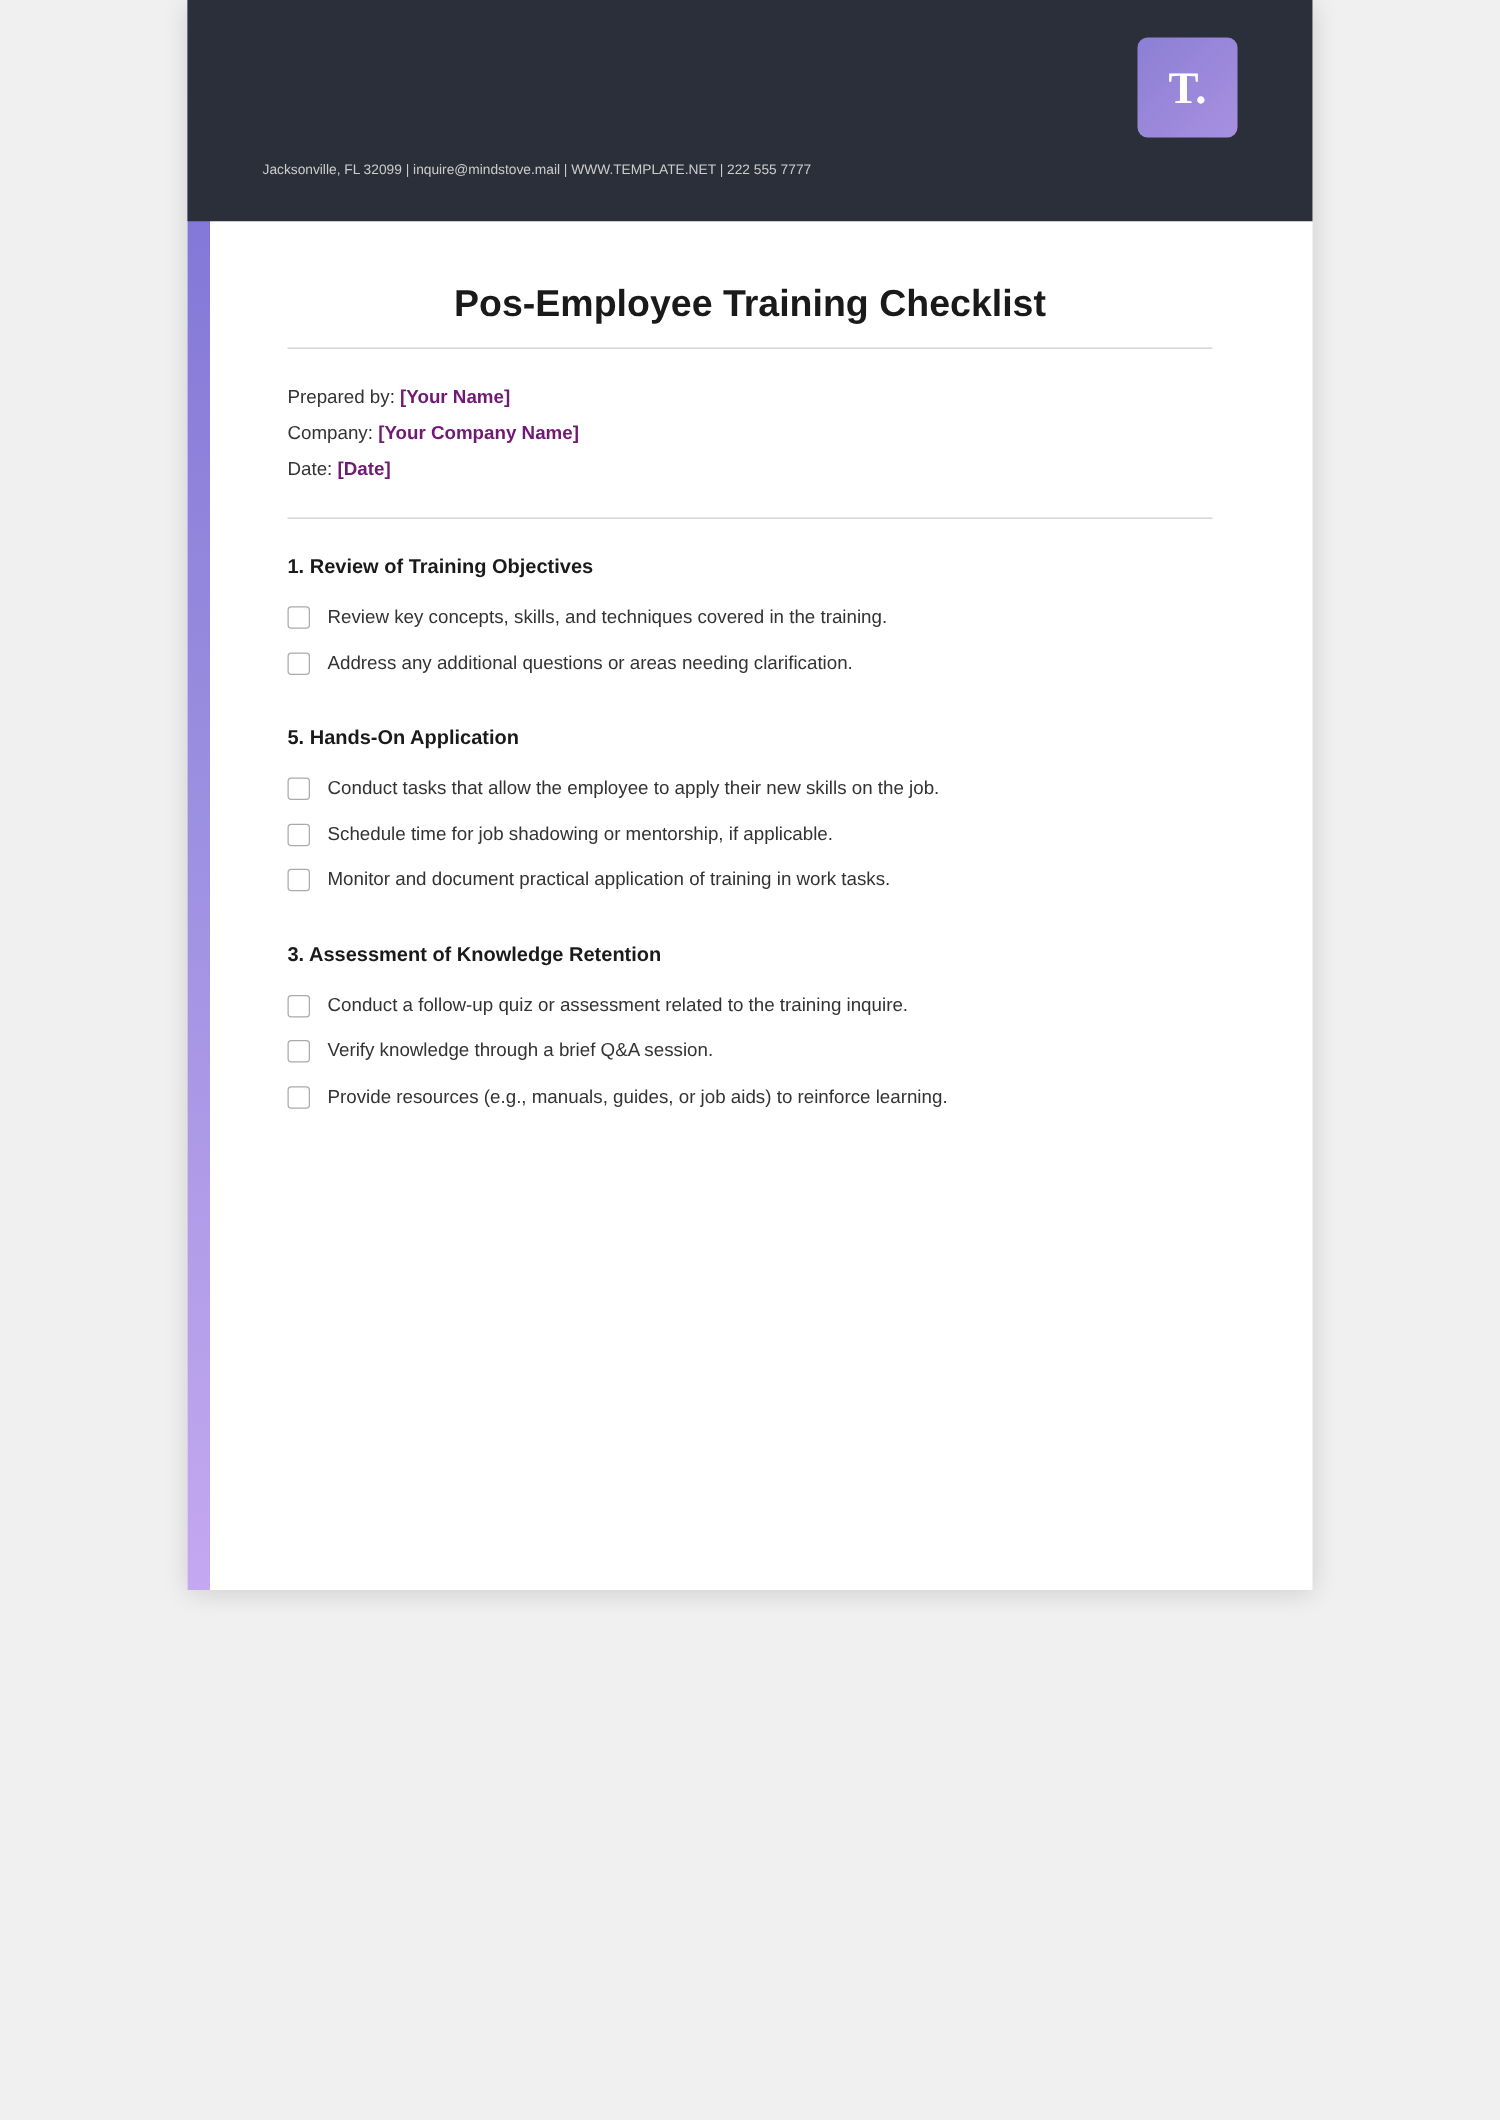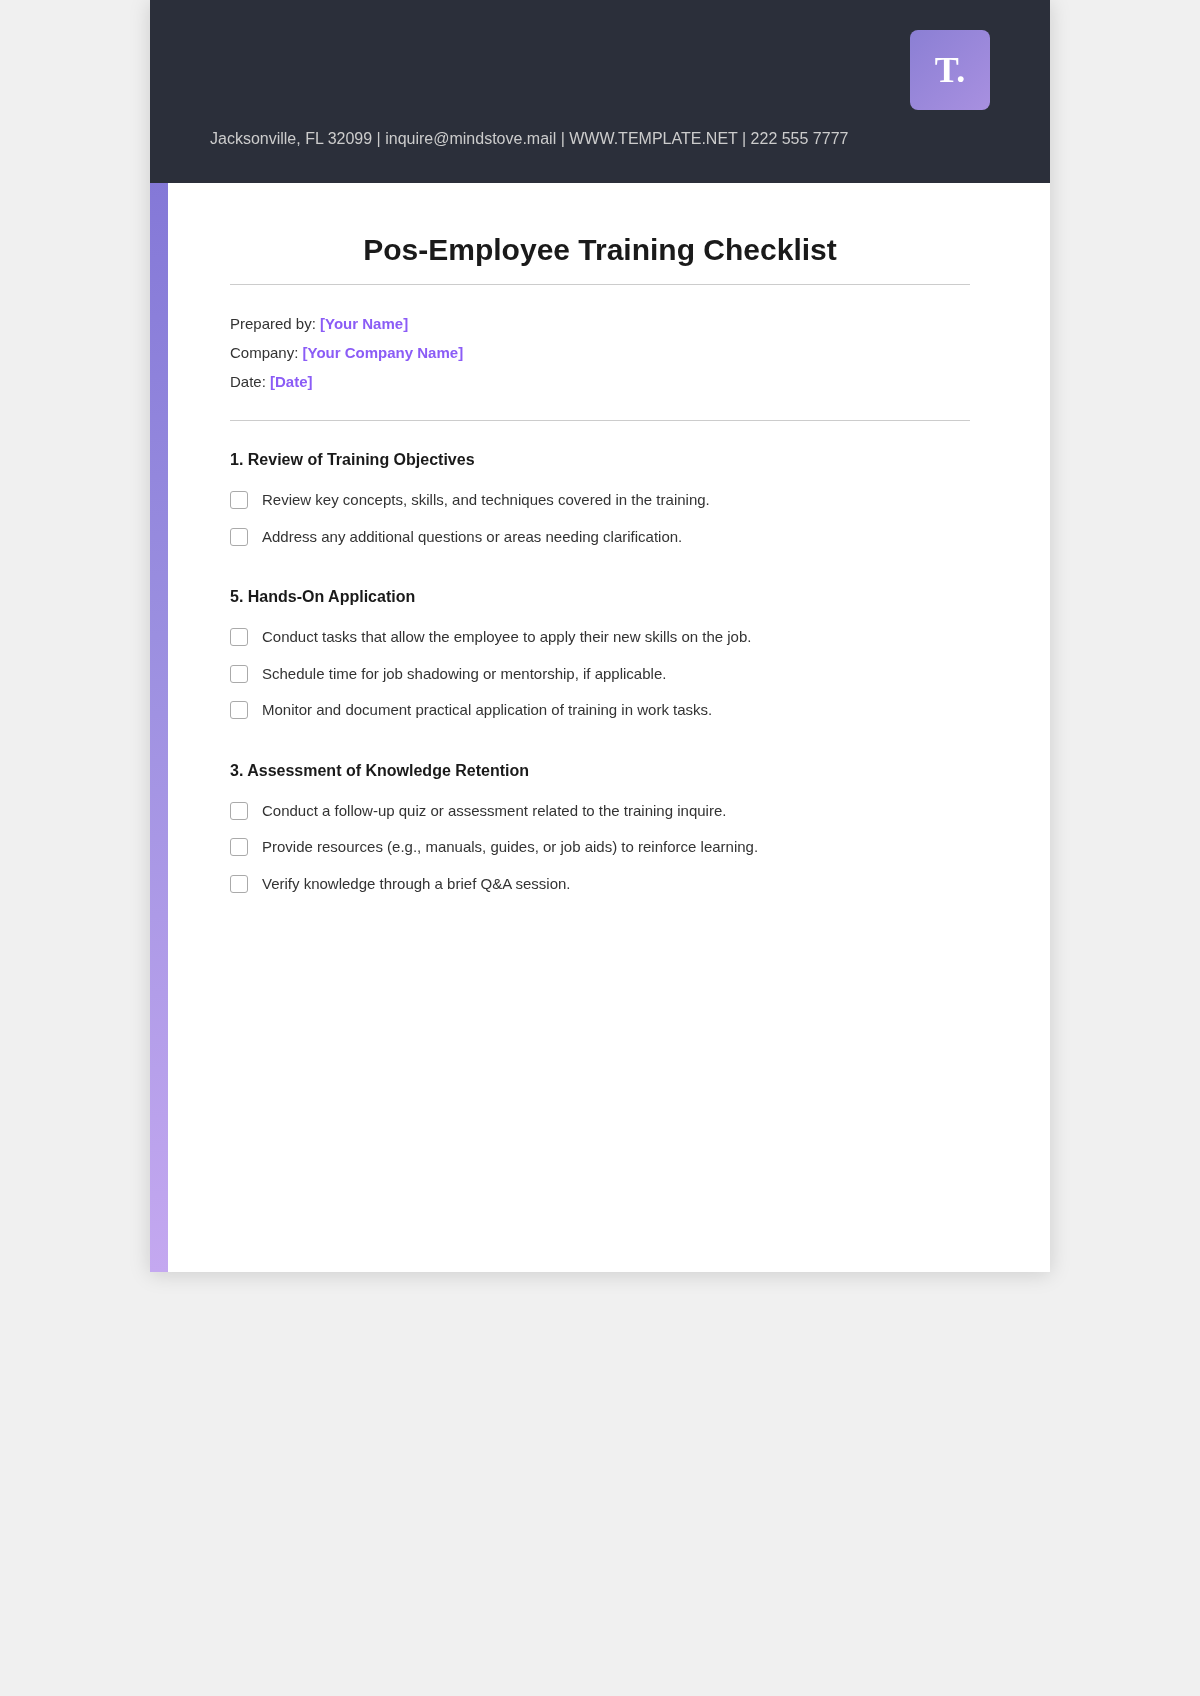--- a/index.html
+++ b/index.html
@@ -50,21 +50,21 @@
       align-items: center;
       justify-content: center;
       color: white;
       font-size: 36px;
       font-weight: bold;
       font-family: Georgia, serif;
     }
 
     .header-contact {
       color: #cccccc;
-      font-size: 16px;
+      font-size: 11px;
       padding-bottom: 10px;
     }
 
     
     .left-bar {
       position: absolute;
       left: 0;
       top: 0;
       bottom: 0;
       width: 18px;
@@ -96,21 +96,21 @@
     }
 
     .meta-row {
       font-size: 15px;
       color: #333;
       margin-bottom: 12px;
     }
 
     .meta-row .bold-value {
       font-weight: bold;
-      color: #8b5cf6;
+      color: #701a75;
     }
 
     
     .section {
       margin-bottom: 40px;
     }
 
     .section-title {
       font-size: 16px;
       font-weight: bold;
@@ -215,24 +215,24 @@
         </div>
         <div class="section">
           <h2 class="section-title">3. Assessment of Knowledge Retention</h2>
           <ul class="checklist">
             <li class="checklist-item">
               <div class="checkbox"></div>
               <span>Conduct a follow-up quiz or assessment related to the training inquire.</span>
             </li>
             <li class="checklist-item">
               <div class="checkbox"></div>
+              <span>Verify knowledge through a brief Q&amp;A session.</span>
+            </li>
+            <li class="checklist-item">
+              <div class="checkbox"></div>
               <span>Provide resources (e.g., manuals, guides, or job aids) to reinforce learning.</span>
-            </li>
-            <li class="checklist-item">
-              <div class="checkbox"></div>
-              <span>Verify knowledge through a brief Q&amp;A session.</span>
             </li>
           </ul>
         </div>
       </div>
 
   </div>
 </div>
 
 </body></html>

